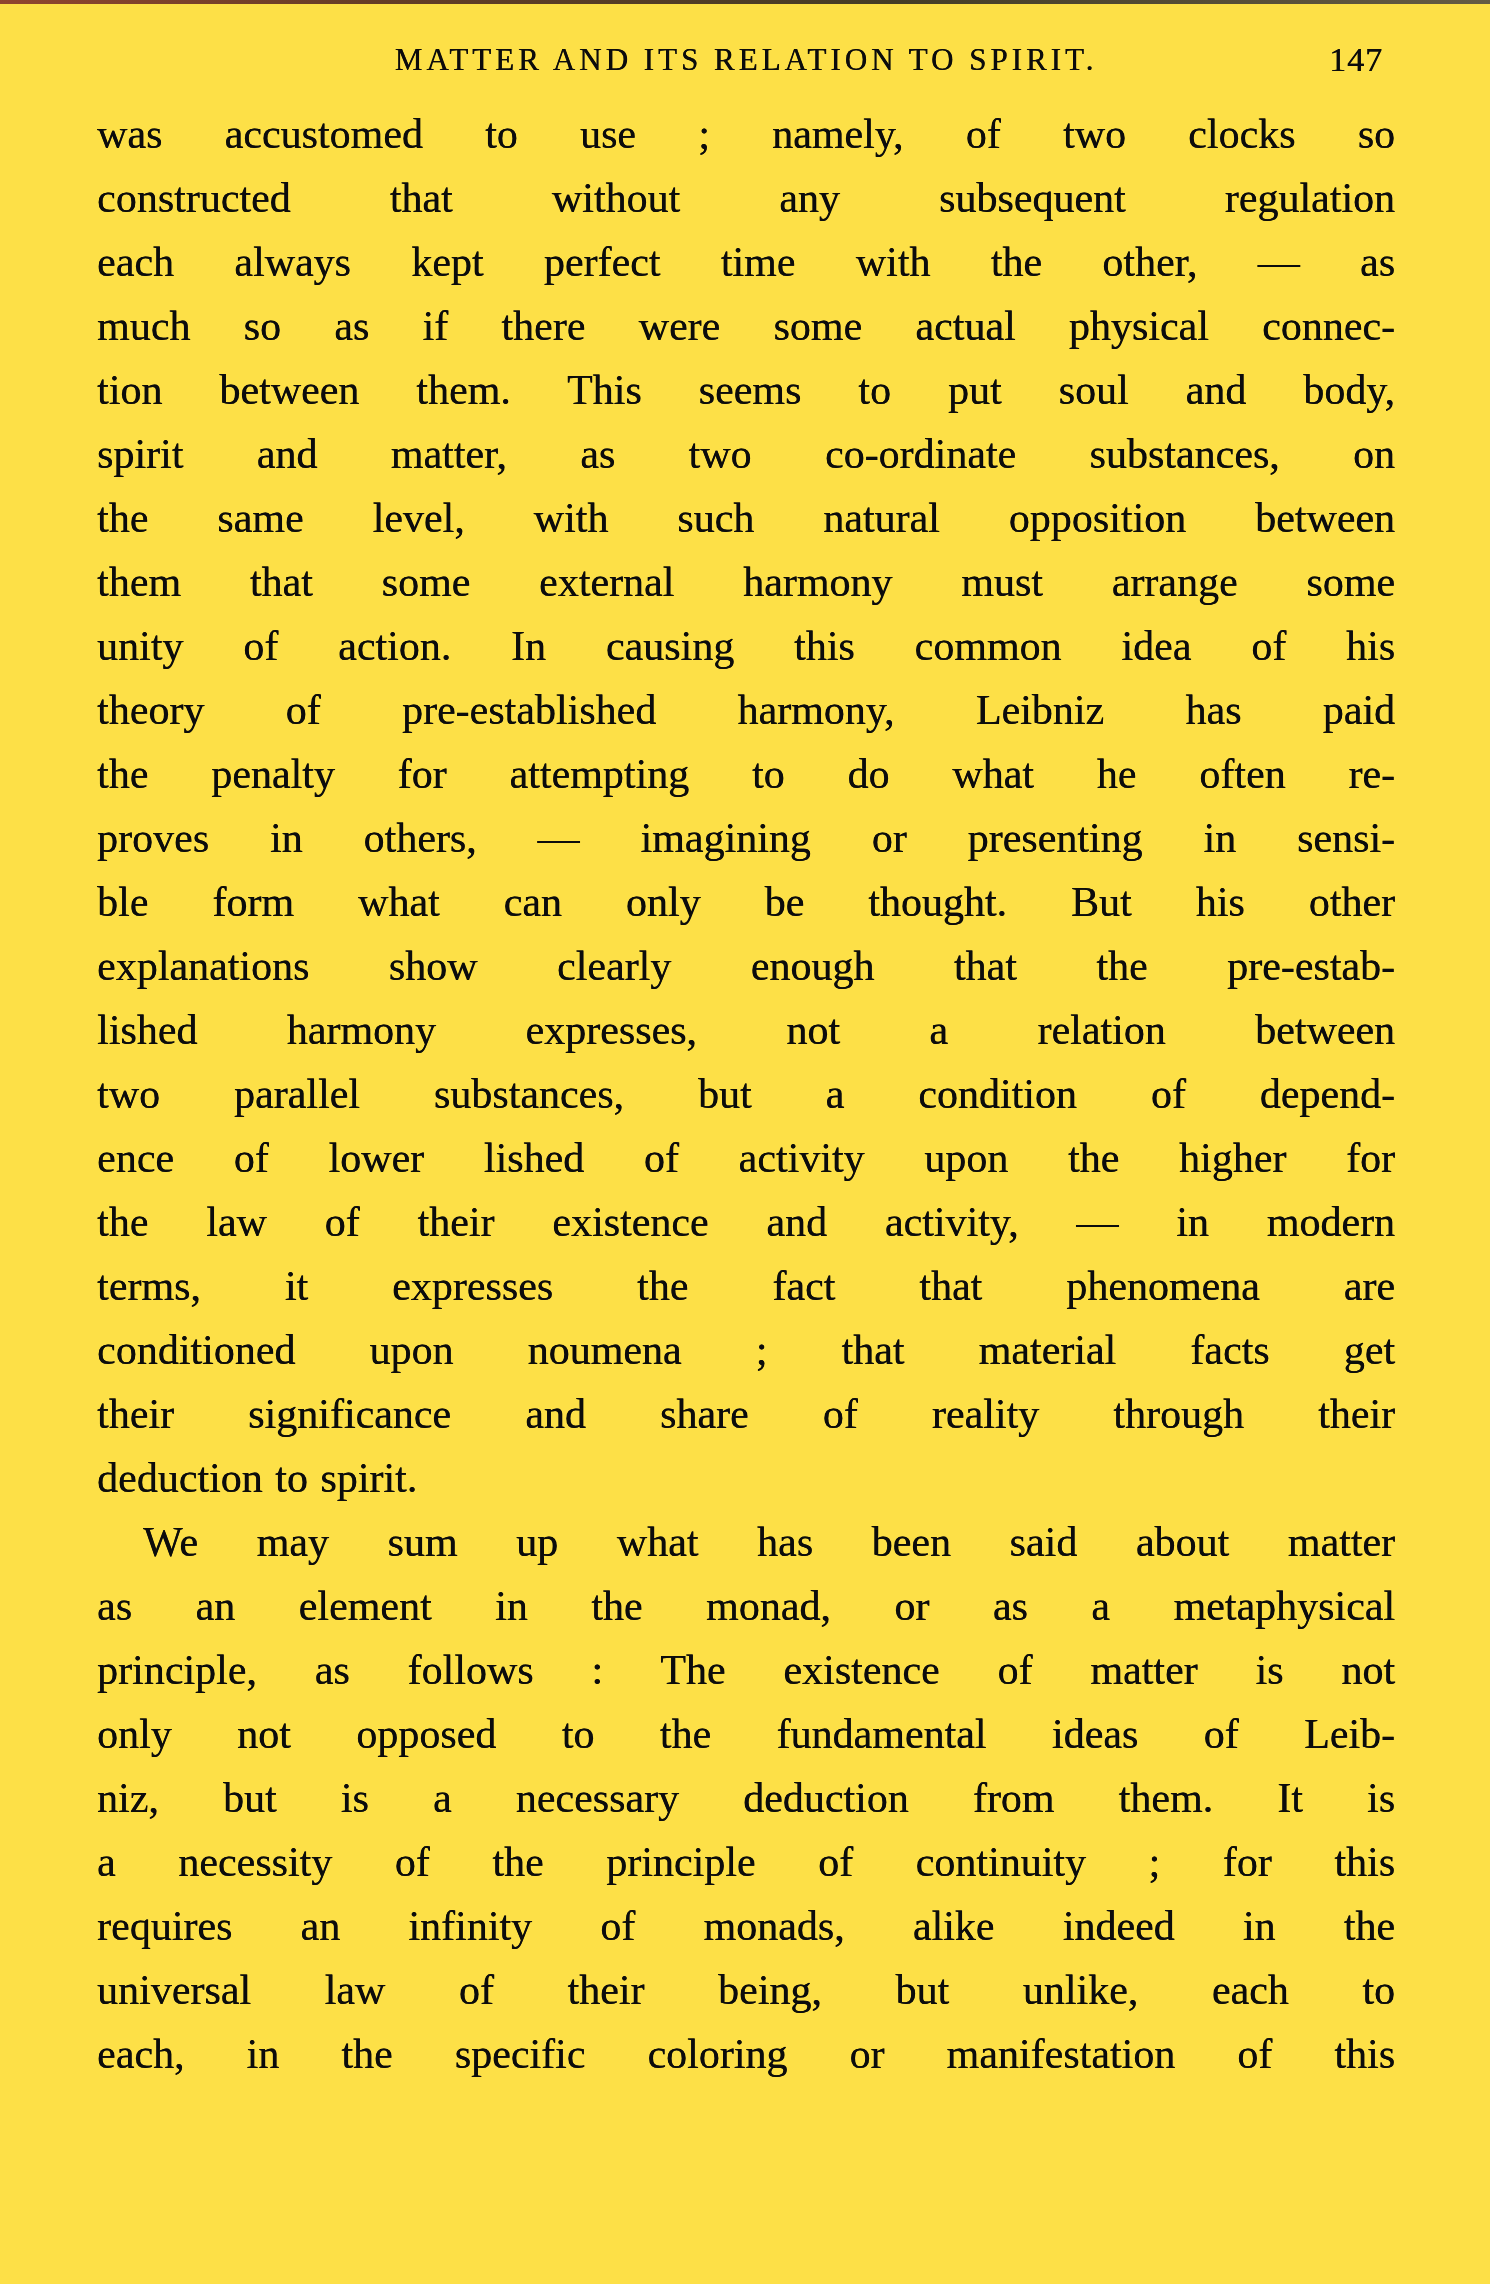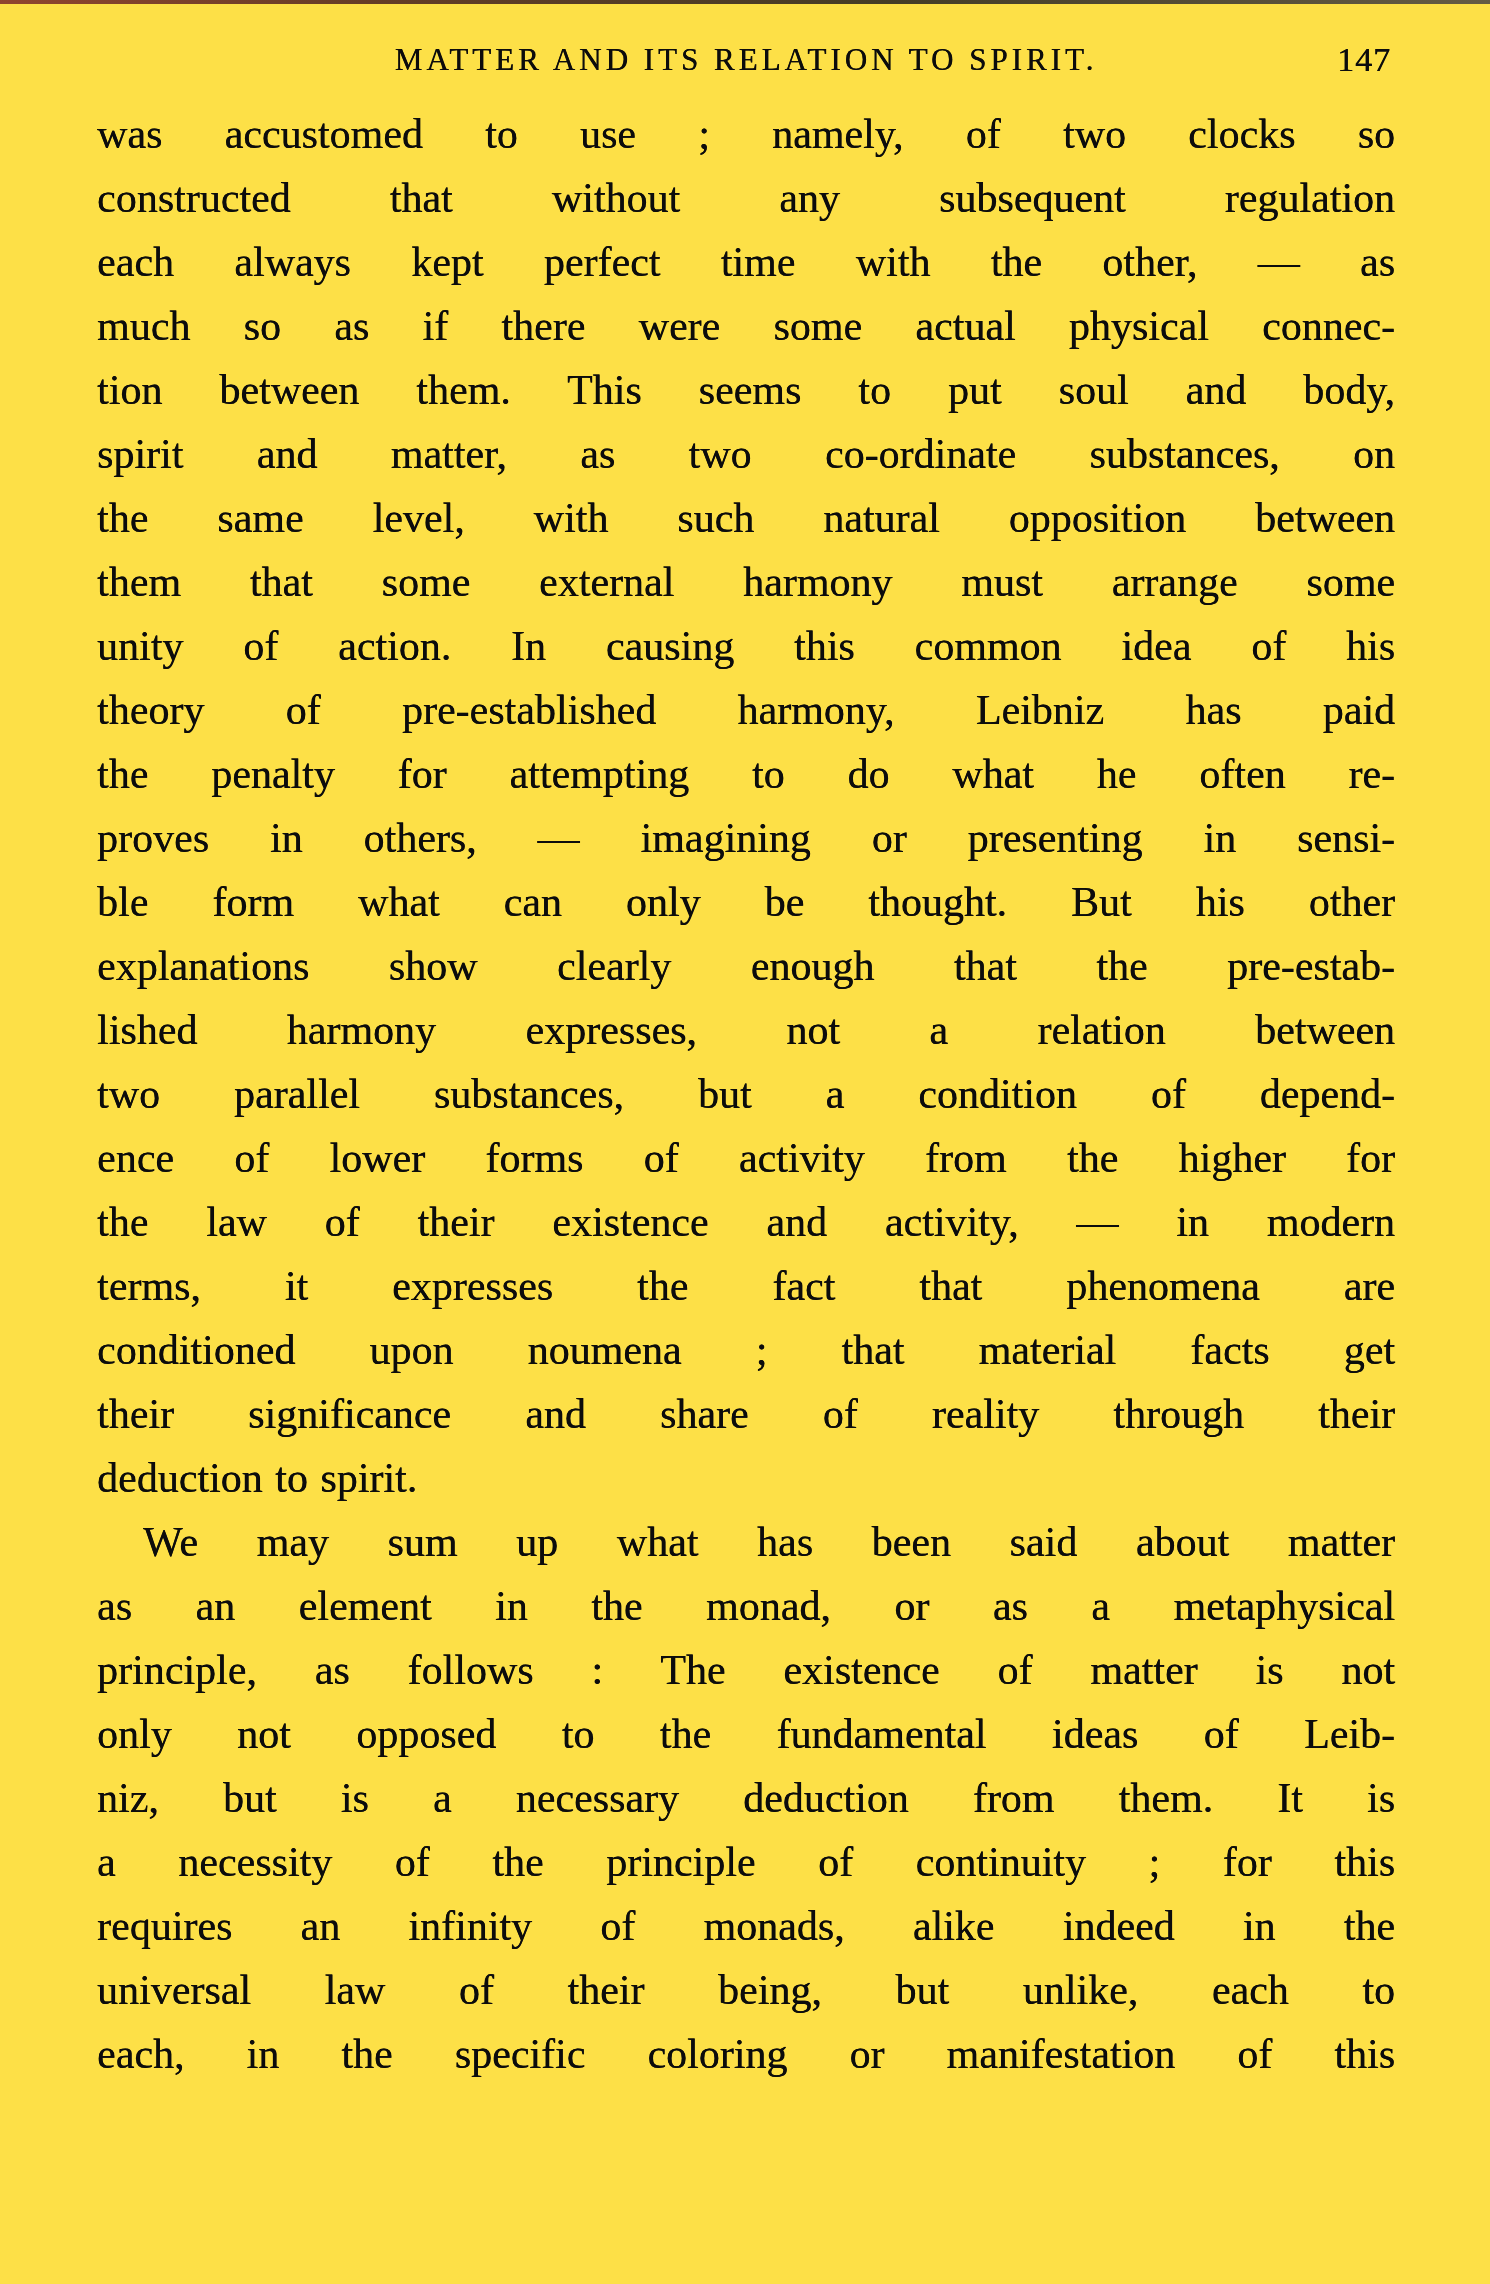--- a/index.html
+++ b/index.html
@@ -36,21 +36,21 @@
     line-height: 40px;
     margin-bottom: 22px;
     text-shadow: 0.4px 0 0 currentColor;
     white-space: nowrap;
   }
   .head-title {
     display: inline-block;
   }
   .page-number {
     position: absolute;
-    right: 4px;
+    right: 12px;
     top: 0;
     font-size: 34px;
     letter-spacing: 1px;
     margin-left: 10px;
   }
   .text-block {
     font-size: 42px;
     line-height: 64px;
     text-shadow: 0.35px 0 0 currentColor;
     word-spacing: 2px;
@@ -92,21 +92,21 @@
         <div class="line">the same level, with such natural opposition between</div>
         <div class="line">them that some external harmony must arrange some</div>
         <div class="line">unity of action. In causing this common idea of his</div>
         <div class="line">theory of pre-established harmony, Leibniz has paid</div>
         <div class="line">the penalty for attempting to do what he often re-</div>
         <div class="line">proves in others, — imagining or presenting in sensi-</div>
         <div class="line">ble form what can only be thought. But his other</div>
         <div class="line">explanations show clearly enough that the pre-estab-</div>
         <div class="line">lished harmony expresses, not a relation between</div>
         <div class="line">two parallel substances, but a condition of depend-</div>
-        <div class="line">ence of lower forms of activity from the higher for</div>
+        <div class="line">ence of lower lished of activity upon the higher for</div>
         <div class="line">the law of their existence and activity, — in modern</div>
         <div class="line">terms, it expresses the fact that phenomena are</div>
         <div class="line">conditioned upon noumena ; that material facts get</div>
         <div class="line">their significance and share of reality through their</div>
         <div class="line line-last">deduction to spirit.</div>
       </div>
       <div class="paragraph">
         <div class="line line-indent">We may sum up what has been said about matter</div>
         <div class="line">as an element in the monad, or as a metaphysical</div>
         <div class="line">principle, as follows : The existence of matter is not</div>

